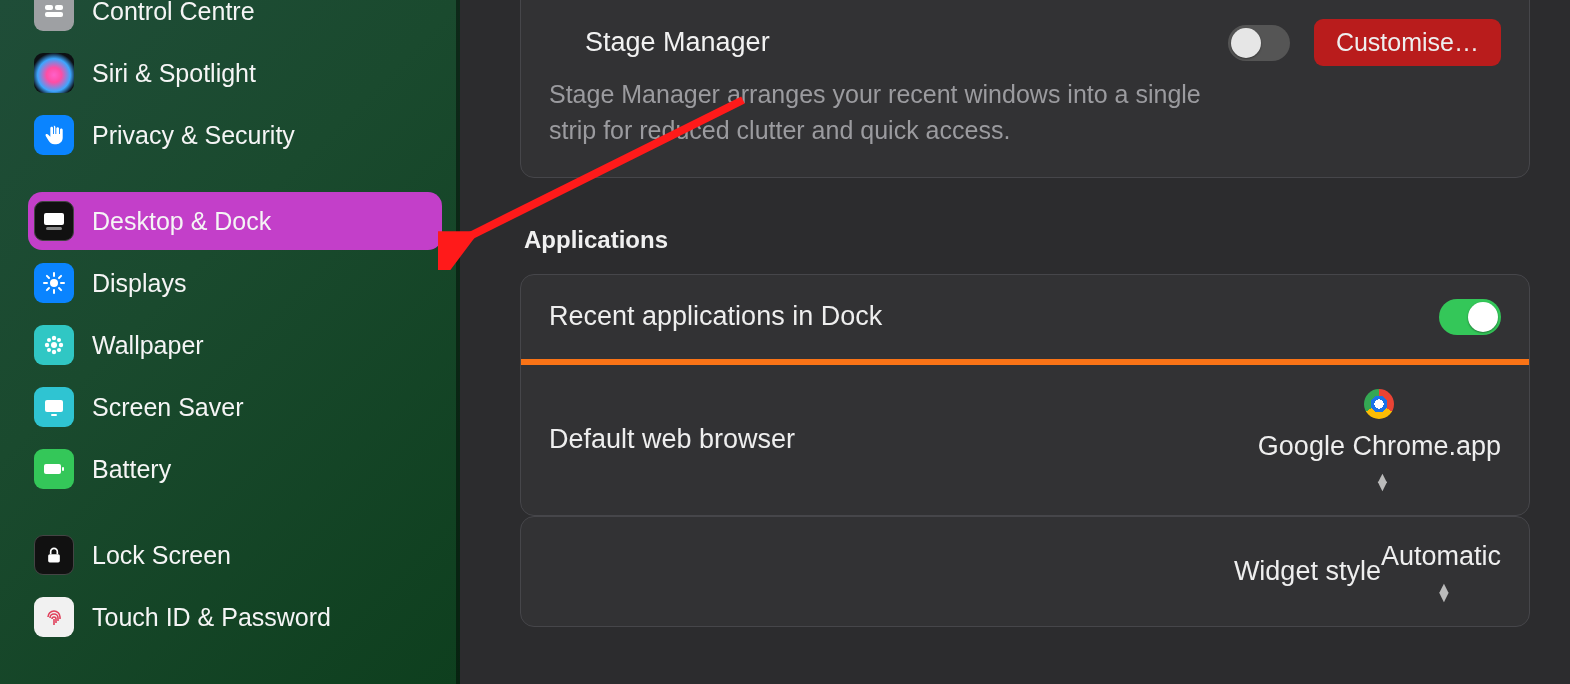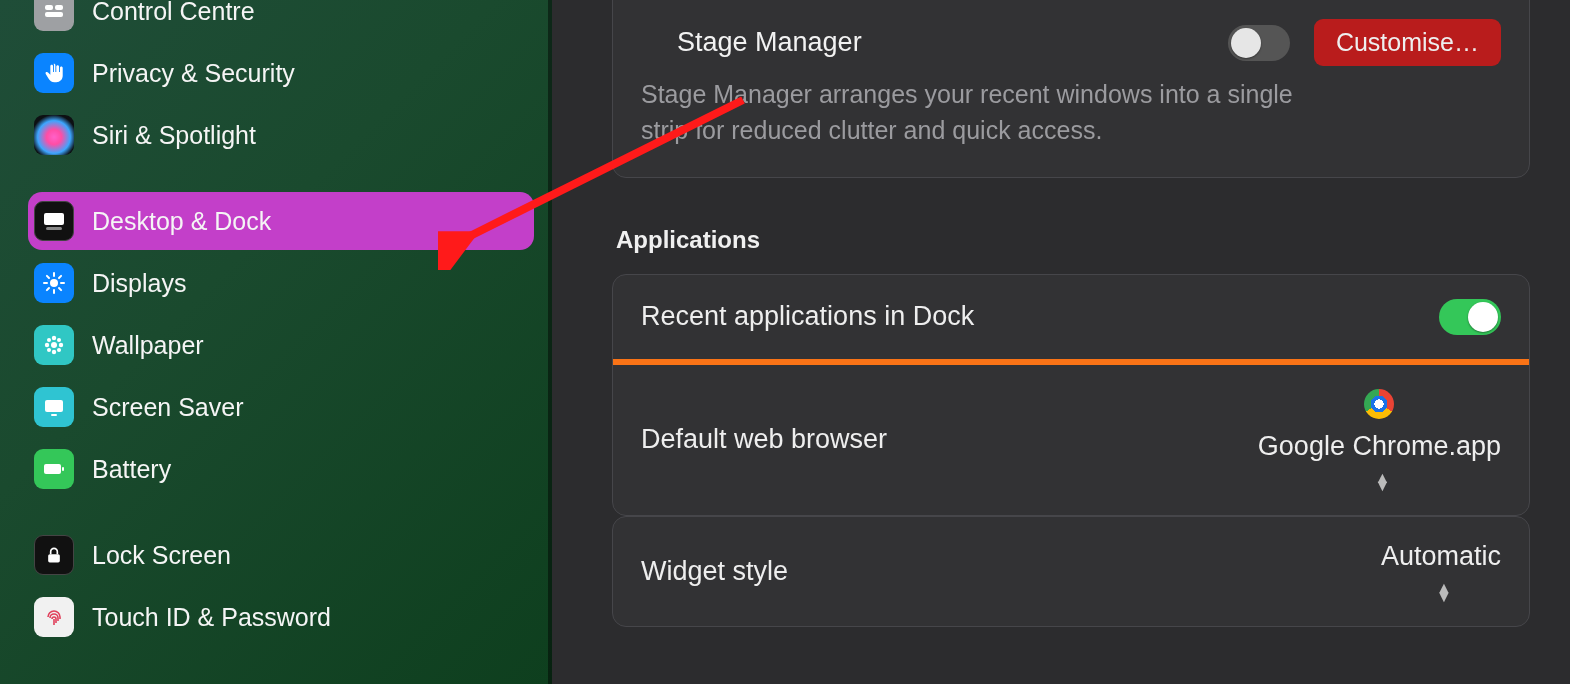--- a/index.html
+++ b/index.html
@@ -9,21 +9,21 @@
     color: #e8e8e8;
     width: 1570px;
     height: 684px;
     overflow: hidden;
     display: flex;
     position: relative;
   }
 
   
   .sidebar {
-    width: 552px;
+    width: 460px;
     height: 100%;
     padding: 0 18px 0 28px;
     background: linear-gradient(135deg, #1f4d38 0%, #1a4a2e 40%, #0e3f1e 100%);
     overflow: hidden;
     position: relative;
   }
   .sidebar::after {
     content:"";
     position:absolute;
     right:0; top:0; bottom:0;
@@ -178,48 +178,48 @@
     left:438px;
     top:90px;
     width:320px;
     height:180px;
     pointer-events:none;
     z-index:50;
   }
 
   
   .widgets-card { padding:0; margin-bottom:-40px; }
-  .widgets-card .list-row { border-bottom:none; }
+  .widgets-card .list-row { border-bottom:none;text-align:right; }
 </style>
 </head>
 <body>
 
 <nav class="sidebar">
   <ul class="sidebar-list group-top">
     <li class="sidebar-item">
       <span class="sicon ic-control">
         <svg width="24" height="24" viewBox="0 0 24 24">
             <rect x="3" y="6" width="8" height="5" rx="2" fill="#fff"></rect>
             <rect x="13" y="6" width="8" height="5" rx="2" fill="#fff"></rect>
             <rect x="3" y="13" width="18" height="5" rx="2" fill="#fff"></rect>
           </svg>
       </span>
       <span class="label">Control Centre</span>
     </li>
     <li class="sidebar-item">
+      <span class="sicon ic-siri"></span>
+      <span class="label">Siri &amp; Spotlight</span>
+    </li>
+    <li class="sidebar-item">
       <span class="sicon ic-privacy">
         <svg width="22" height="22" viewBox="0 0 24 24" fill="#fff">
             <path d="M12 2c.8 0 1.5.7 1.5 1.5V11h1V5c0-.8.7-1.5 1.5-1.5S17.5 4.2 17.5 5v6h1V6.5c0-.8.7-1.5 1.5-1.5s1.5.7 1.5 1.5V15c0 4-3 7-7 7h-2c-3 0-5-1.5-6.5-4l-3-5c-.4-.7-.2-1.6.5-2s1.6-.2 2 .5L8 14V4.5C8 3.7 8.7 3 9.5 3S11 3.7 11 4.5V11h1V3.5C12 2.7 11.2 2 12 2z"></path>
           </svg>
       </span>
       <span class="label">Privacy &amp; Security</span>
-    </li>
-    <li class="sidebar-item">
-      <span class="sicon ic-siri"></span>
-      <span class="label">Siri &amp; Spotlight</span>
     </li>
   </ul>
 
   <div class="sidebar-gap"></div>
 
   <ul class="sidebar-list">
     <li class="sidebar-item selected">
       <span class="sicon ic-desktop">
         <svg width="26" height="26" viewBox="0 0 26 26">
             <rect x="3" y="5" width="20" height="12" rx="2" fill="#fff"></rect>

